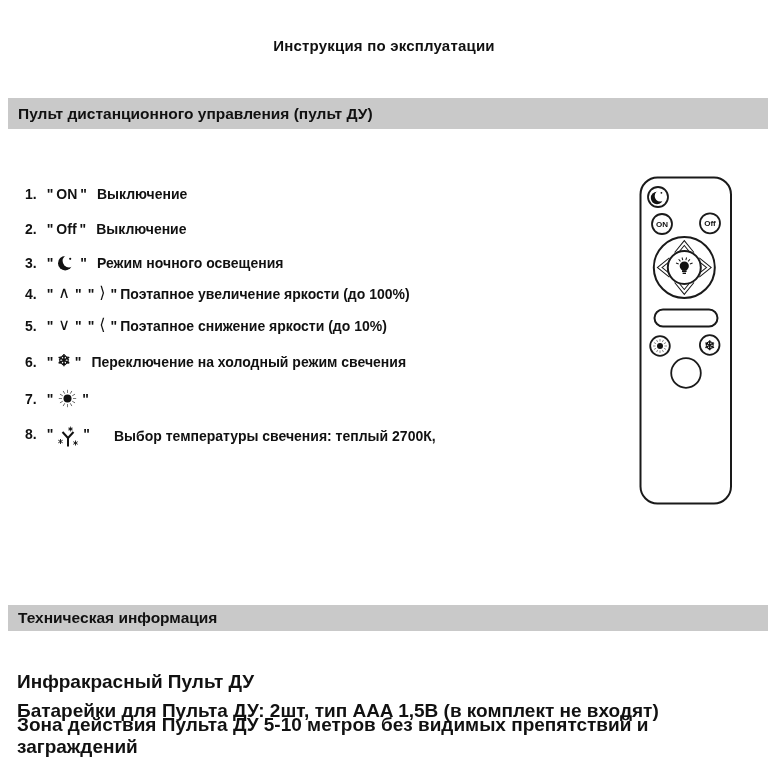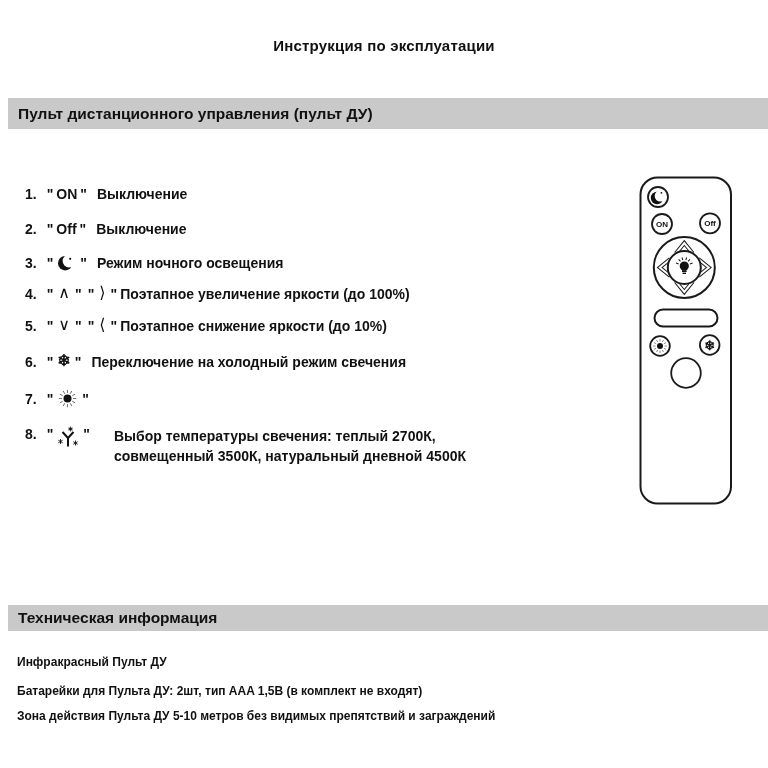--- a/index.html
+++ b/index.html
@@ -39,21 +39,21 @@
     position:relative; top:-1px;
   }
   .snowflake-glyph { font-size:16px; margin:0 1px; position:relative; top:-1px; }
   .instr-row .txt { margin-left:7px; }
   .instr-row .txt-wide { margin-left:0; }
   .icon-svg { margin:0 1px; display:block; }
   .multiline { line-height:20px; margin-left:21px; white-space:normal; width:520px; }
 
   .remote-wrap { position:absolute; left:639px; top:176px; width:94px; height:330px; }
 
-  .tech-line { position:absolute; left:17px; font-size:12px; height:22px; display:flex; align-items:center; }
+  .tech-line { position:absolute; left:17px; font-size:19px; height:22px; display:flex; align-items:center;margin-top:20px; }
   .tech-1 { top:651px; }
   .tech-2 { top:680px; }
   .tech-3 { top:705px; }
 
   svg text { font-family:"Liberation Sans", sans-serif; font-weight:bold; }
 </style>
 </head>
 <body>
 
 <div class="page-title">Инструкция по эксплуатации</div>
@@ -164,21 +164,21 @@
         <line x1="1.3" y1="14.2" x2="5.7" y2="16.8"></line>
         <line x1="5.7" y1="14.2" x2="1.3" y2="16.8"></line>
       </g>
       <g stroke="#111" stroke-width="0.9">
         <line x1="18.5" y1="14.5" x2="18.5" y2="19.5"></line>
         <line x1="16.3" y1="15.7" x2="20.7" y2="18.3"></line>
         <line x1="20.7" y1="15.7" x2="16.3" y2="18.3"></line>
       </g>
     </svg>
     <span class="q">"</span>
-    <span class="multiline"><span>Выбор температуры свечения: теплый 2700К,</span><br><span>совмещенный 3500К, натуральный дневной 4500К</span></span>
+    <span class="multiline"><span>Выбор температуры свечения: теплый 2700К,</span><br></span>
 </div>
 
 <div class="remote-wrap">
 <svg width="94" height="330" viewBox="0 0 94 330">
   <rect x="1.5" y="1.5" width="90.5" height="326" rx="17" fill="#fff" stroke="#1a1a1a" stroke-width="2"></rect>
 
   <g>
     <circle cx="19" cy="21" r="10" fill="#fff" stroke="#1a1a1a" stroke-width="1.8"></circle>
     <circle cx="18" cy="22" r="6.2" fill="#111"></circle>
     <circle cx="21.2" cy="20" r="5.5" fill="#fff"></circle>

